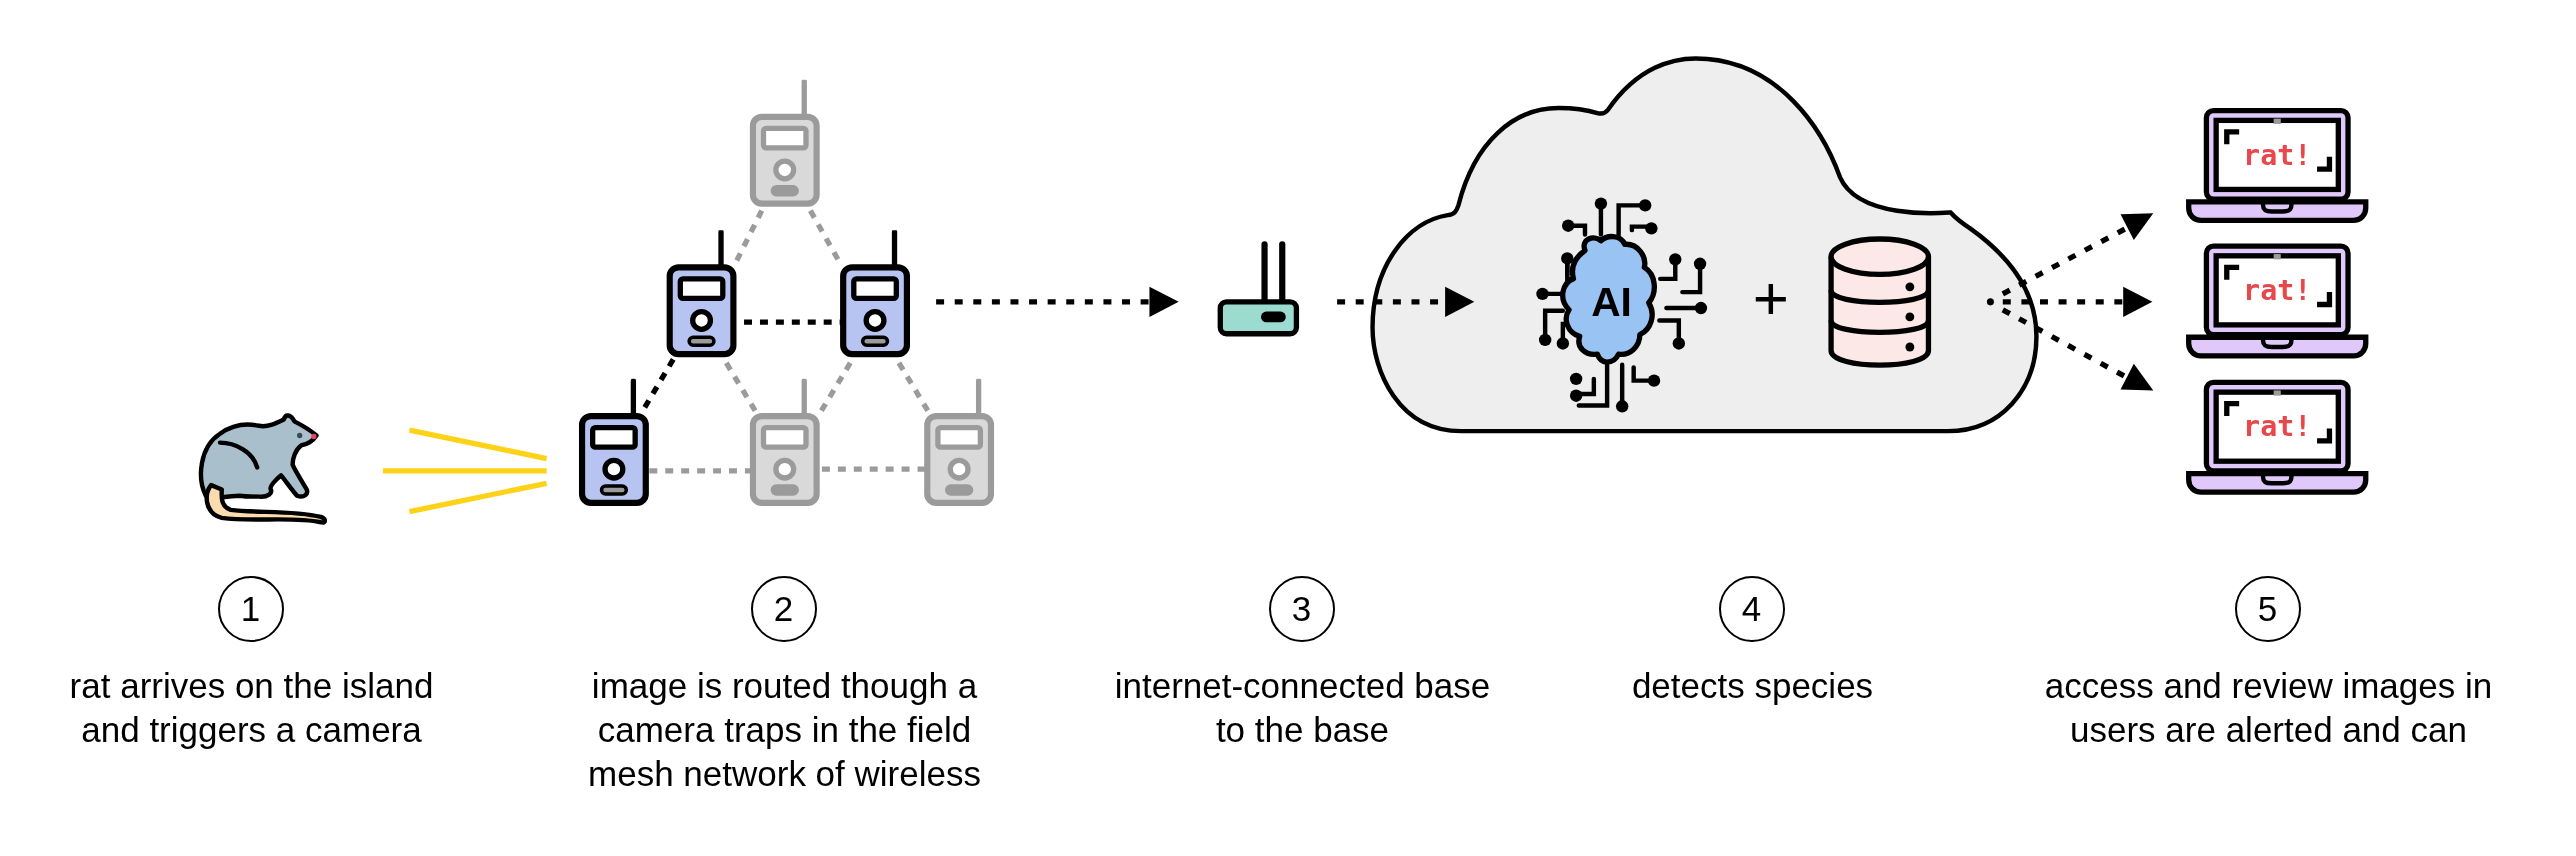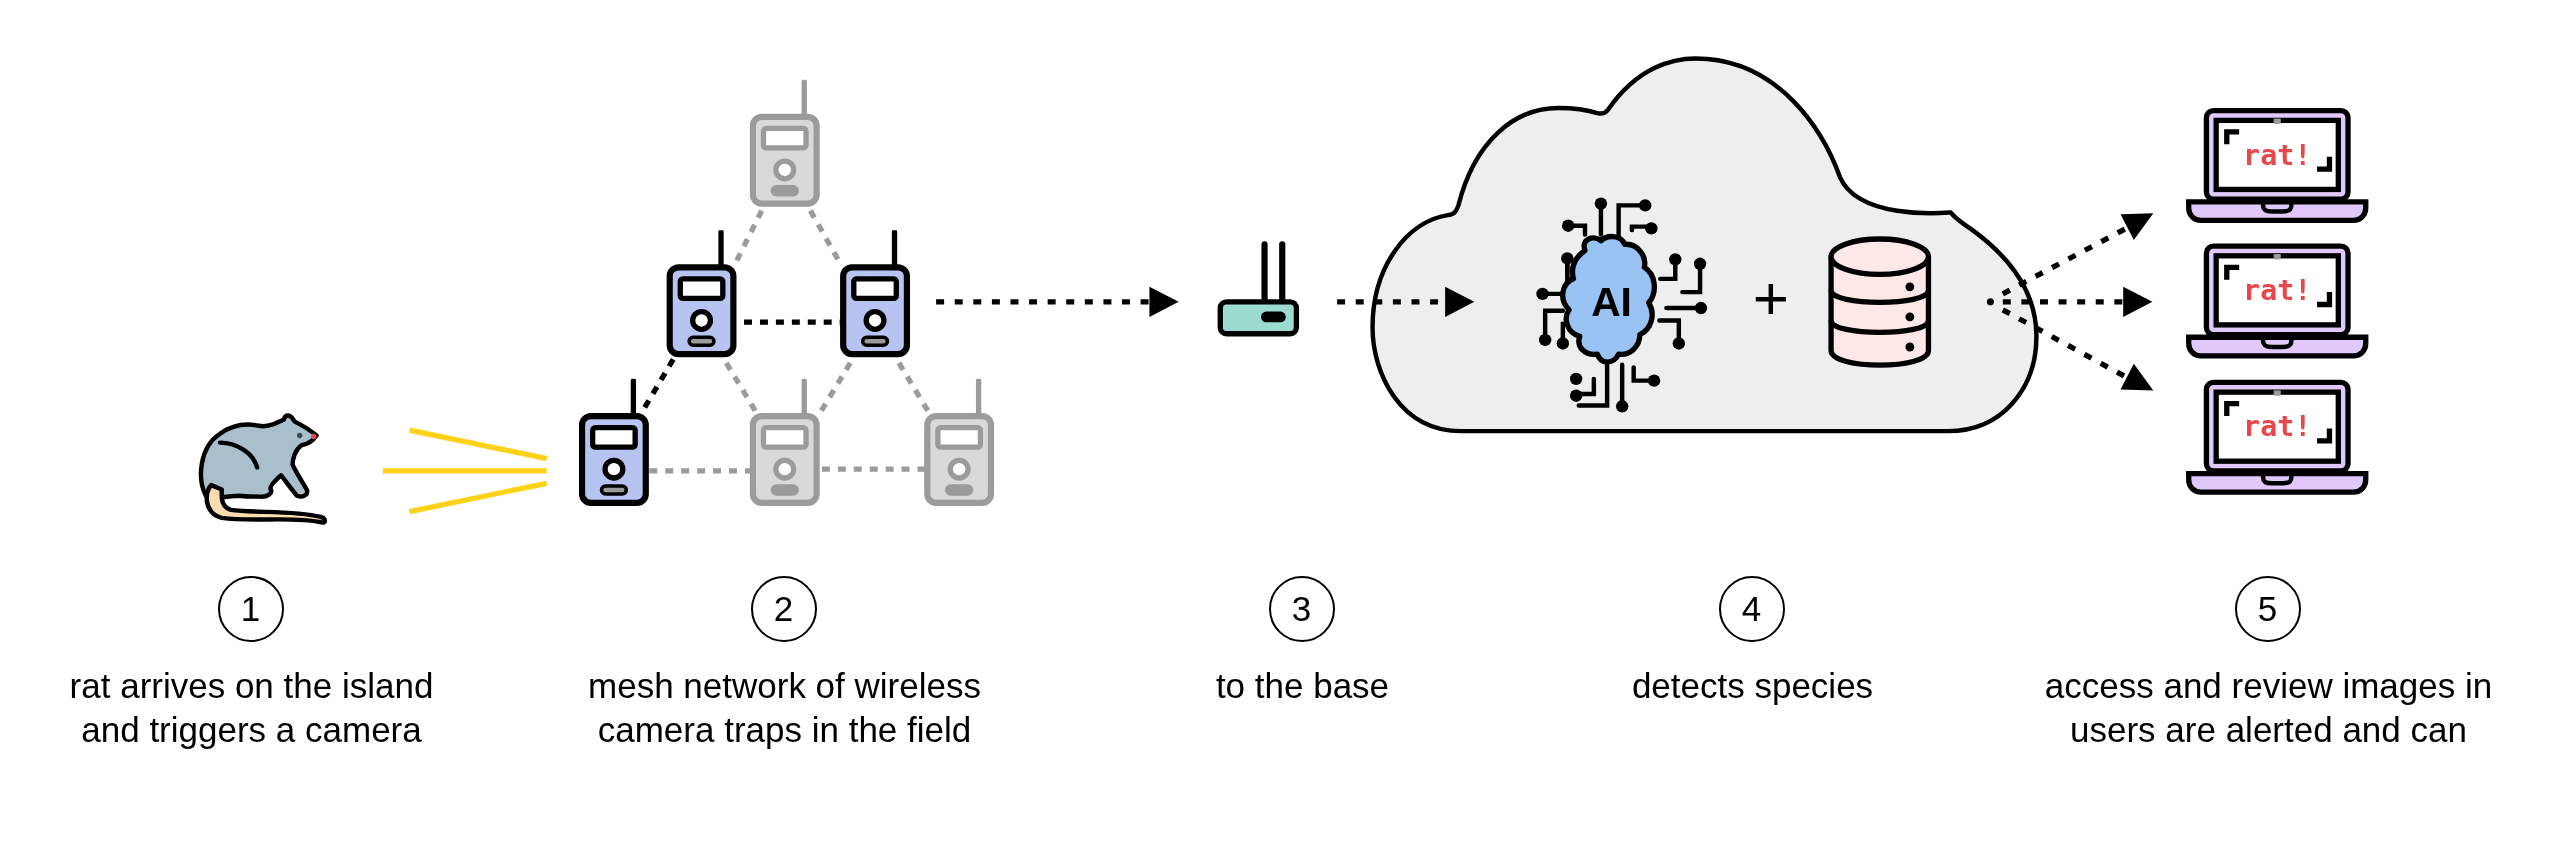--- a/index.html
+++ b/index.html
@@ -203,27 +203,29 @@
     <div class="step" style="left: 252px;">
       <div class="step-num">1</div>
       <div class="step-text">
         <div>rat arrives on the island</div>
         <div>and triggers a camera</div>
       </div>
     </div>
     <div class="step" style="left: 785px;">
       <div class="step-num">2</div>
       <div class="step-text">
+        <div>image is routed though a</div>
+        <div>camera traps in the field</div>
         <div>mesh network of wireless</div>
-        <div>camera traps in the field</div>
       </div>
     </div>
     <div class="step" style="left: 1303px;">
       <div class="step-num">3</div>
       <div class="step-text">
+        <div>internet-connected base</div>
         <div>to the base</div>
       </div>
     </div>
     <div class="step" style="left: 1753px;">
       <div class="step-num">4</div>
       <div class="step-text">
         <div>detects species</div>
       </div>
     </div>
     <div class="step" style="left: 2269px;">

